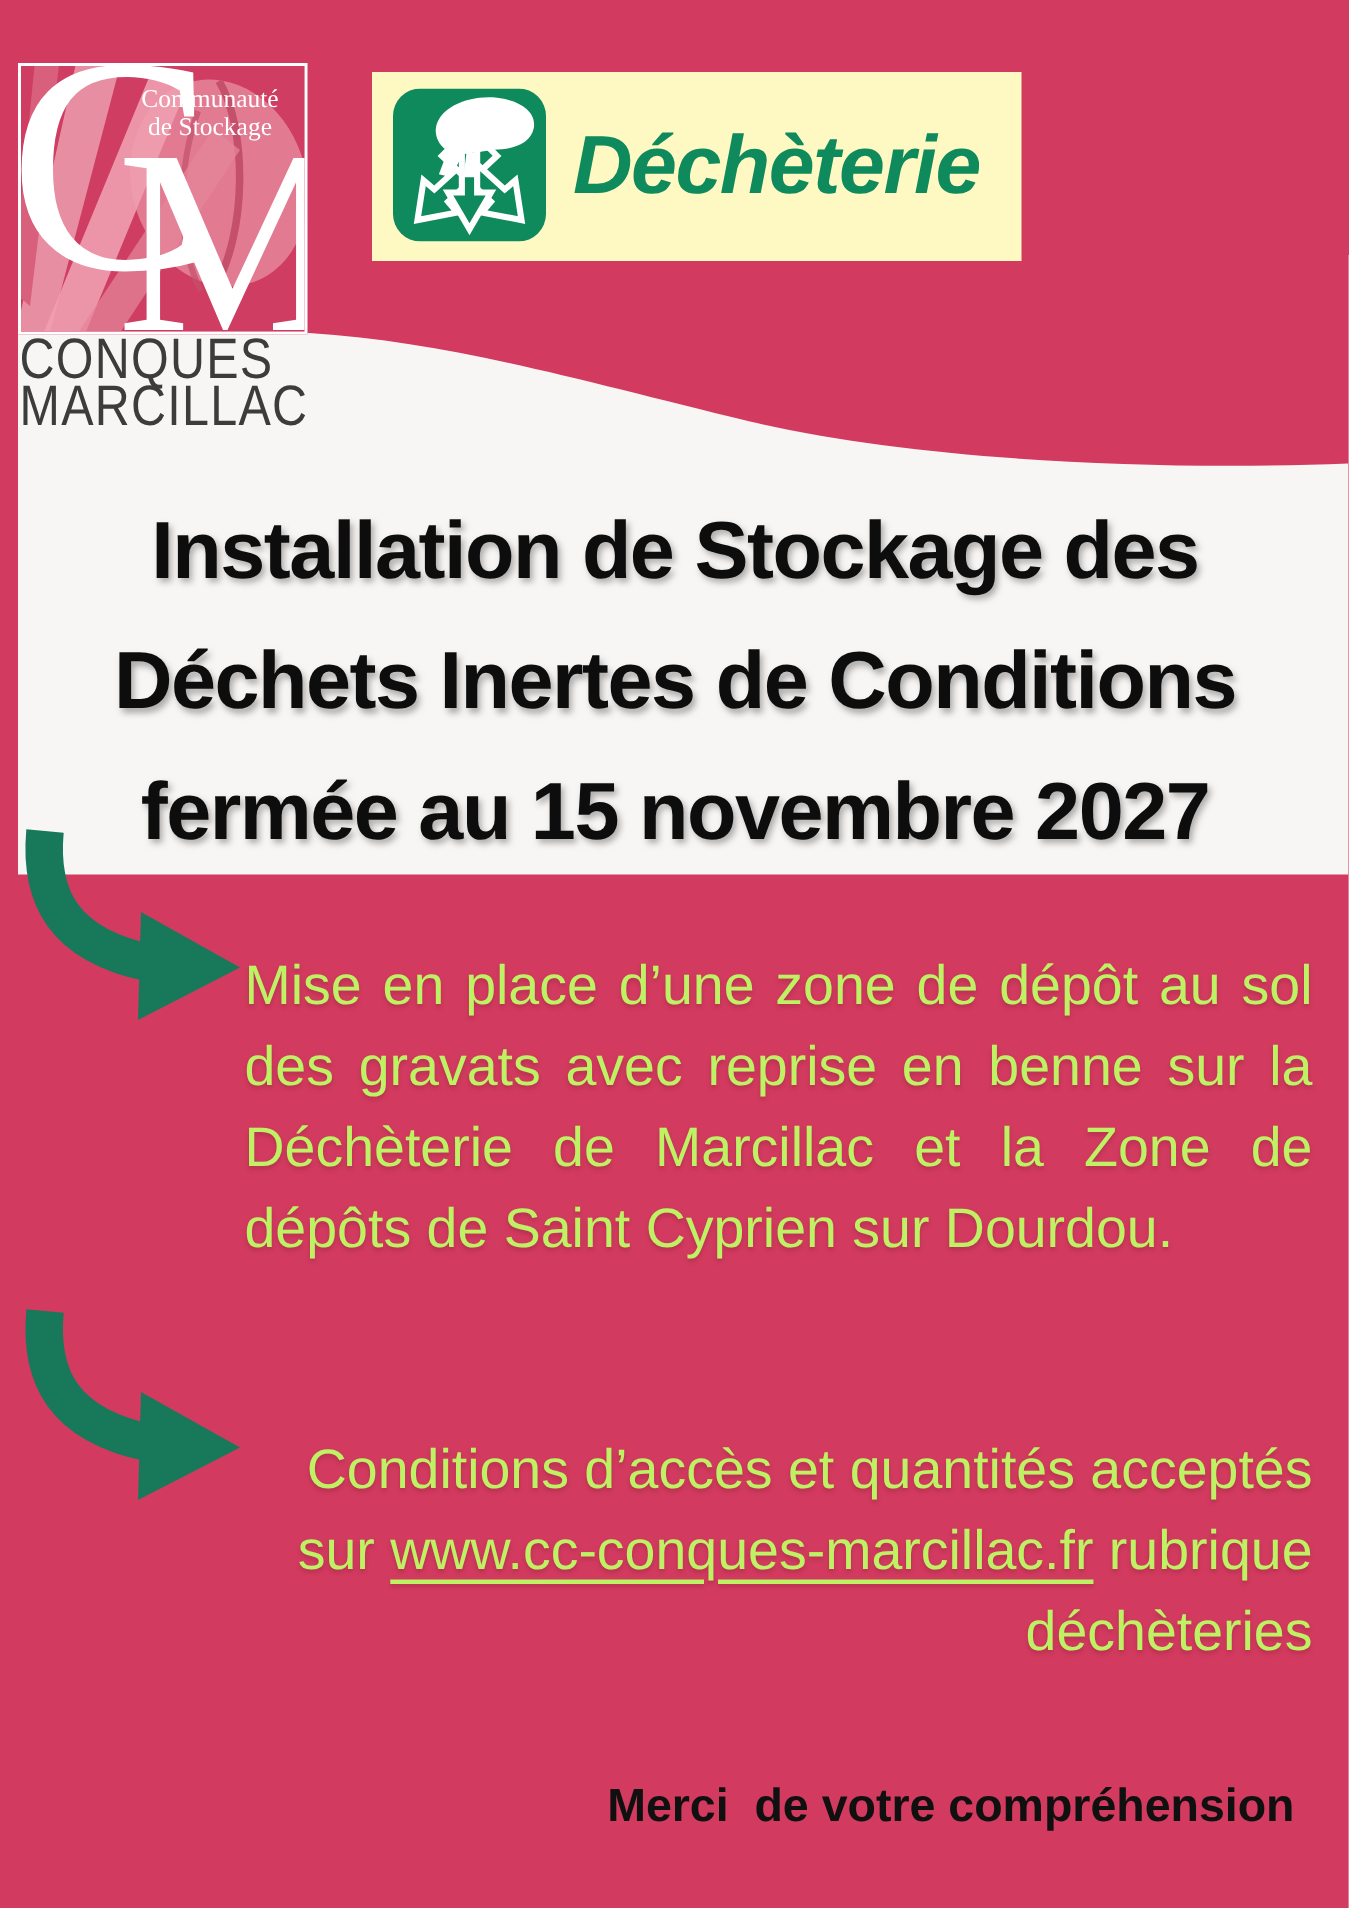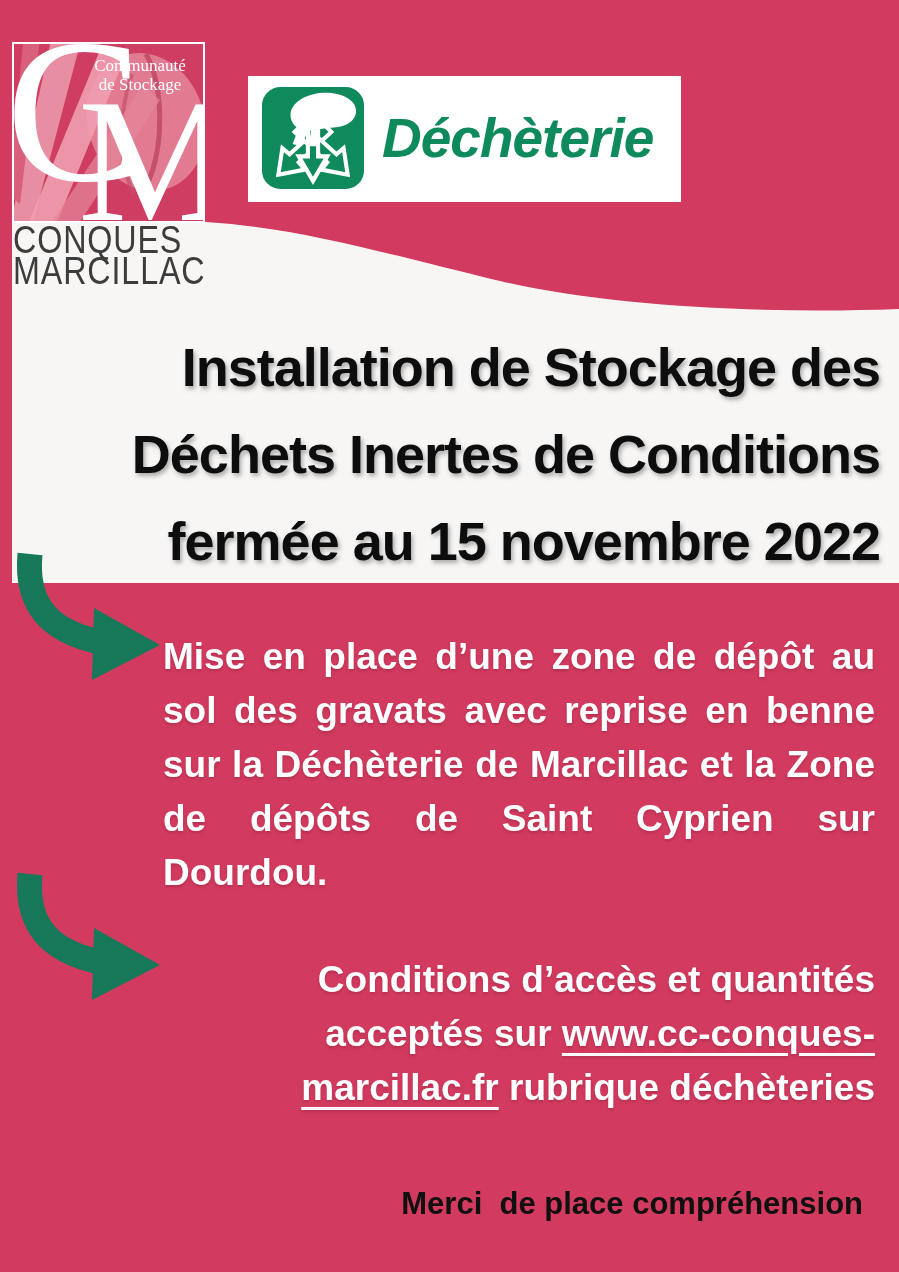--- a/index.html
+++ b/index.html
@@ -26,43 +26,43 @@
     color:#ffffff;font-family:"Liberation Serif",serif;font-size:17px;line-height:19px;
   }
   .logo-caption{
     position:absolute;left:13px;top:225px;width:260px;
     color:#3c3c3c;font-size:38px;line-height:31px;font-weight:400;
     transform:scaleX(0.85);transform-origin:left top;letter-spacing:1px;
   }
 
   
   .dech-box{
-    position:absolute;left:248px;top:76px;width:433px;height:126px;
-    background:#ffffff;display:flex;align-items:center;
+    position:absolute;left:248px;top:48px;width:433px;height:126px;
+    background:#fef9c3;display:flex;align-items:center;
   }
   .dech-icon{position:absolute;left:14px;top:11px;width:102px;height:102px;}
   .dech-label{
     position:absolute;left:134px;top:50%;transform:translateY(-52%);
     color:#0f8a5c;font-size:55px;font-weight:700;font-style:italic;letter-spacing:-1px;
     white-space:nowrap;
   }
 
   
   .title{
     position:absolute;left:20px;top:324px;width:860px;
     text-align:center;color:#0d0d0d;
     font-size:54px;font-weight:700;line-height:87px;letter-spacing:-1px;
     text-shadow:2px 3px 4px rgba(110,110,110,0.55);
   }
-  .title div{white-space:nowrap;text-align:right;}
+  .title div{white-space:nowrap;}
 
   
   .para{
     position:absolute;left:163px;width:712px;
-    color:#ffffff;font-size:37px;font-weight:700;line-height:54px;
+    color:#bef264;font-size:37px;font-weight:400;line-height:54px;
     text-shadow:0 2px 3px rgba(130,25,50,0.35);
   }
   .para.p1{top:630px;text-align:justify;}
   .para.p2{top:953px;text-align:right;}
   .para .u{
     text-decoration:underline;
     text-decoration-thickness:3px;
     text-underline-offset:7px;
   }
 
@@ -118,32 +118,32 @@
       <path d="M28,26 C30,12 50,4 68,6 C84,8 94,16 92,26 C90,36 78,40 66,40 L46,43 C36,44 27,36 28,26 Z" fill="#ffffff"></path>
       <path d="M36,40 L30,56 L38,58 L46,42 Z" fill="#ffffff"></path>
       <path d="M48,42 L46,58 L54,58 L56,42 Z" fill="#ffffff"></path>
     </svg>
     <div class="dech-label">Déchèterie</div>
   </div>
 
   <div class="title">
       <div>Installation de Stockage des</div>
       <div>Déchets Inertes de Conditions</div>
-      <div>fermée au 15 novembre 2022</div>
+      <div>fermée au 15 novembre 2027</div>
     </div>
 
   <svg class="layer" style="left:8px;top:552px;" width="160" height="132" viewBox="0 0 160 132" aria-hidden="true">
     <path d="M22,2 C18,46 34,78 92,90" stroke="#17795a" stroke-width="25" fill="none"></path>
     <polygon points="86,56 152,93 84,128" fill="#17795a"></polygon>
   </svg>
 
   <div class="para p1">Mise en place d’une zone de dépôt au sol des gravats avec reprise en benne sur la Déchèterie de Marcillac et la Zone de dépôts de Saint Cyprien sur Dourdou.</div>
 
   <svg class="layer" style="left:8px;top:872px;" width="160" height="132" viewBox="0 0 160 132" aria-hidden="true">
     <path d="M22,2 C18,46 34,78 92,90" stroke="#17795a" stroke-width="25" fill="none"></path>
     <polygon points="86,56 152,93 84,128" fill="#17795a"></polygon>
   </svg>
 
   <div class="para p2"><span>Conditions d’accès et quantités acceptés sur </span><span class="u">www.cc-conques-marcillac.fr</span><span> rubrique déchèteries</span></div>
 
-  <div class="thanks">Merci  de place compréhension</div>
+  <div class="thanks">Merci  de votre compréhension</div>
 
 </div>
 
 </body></html>

